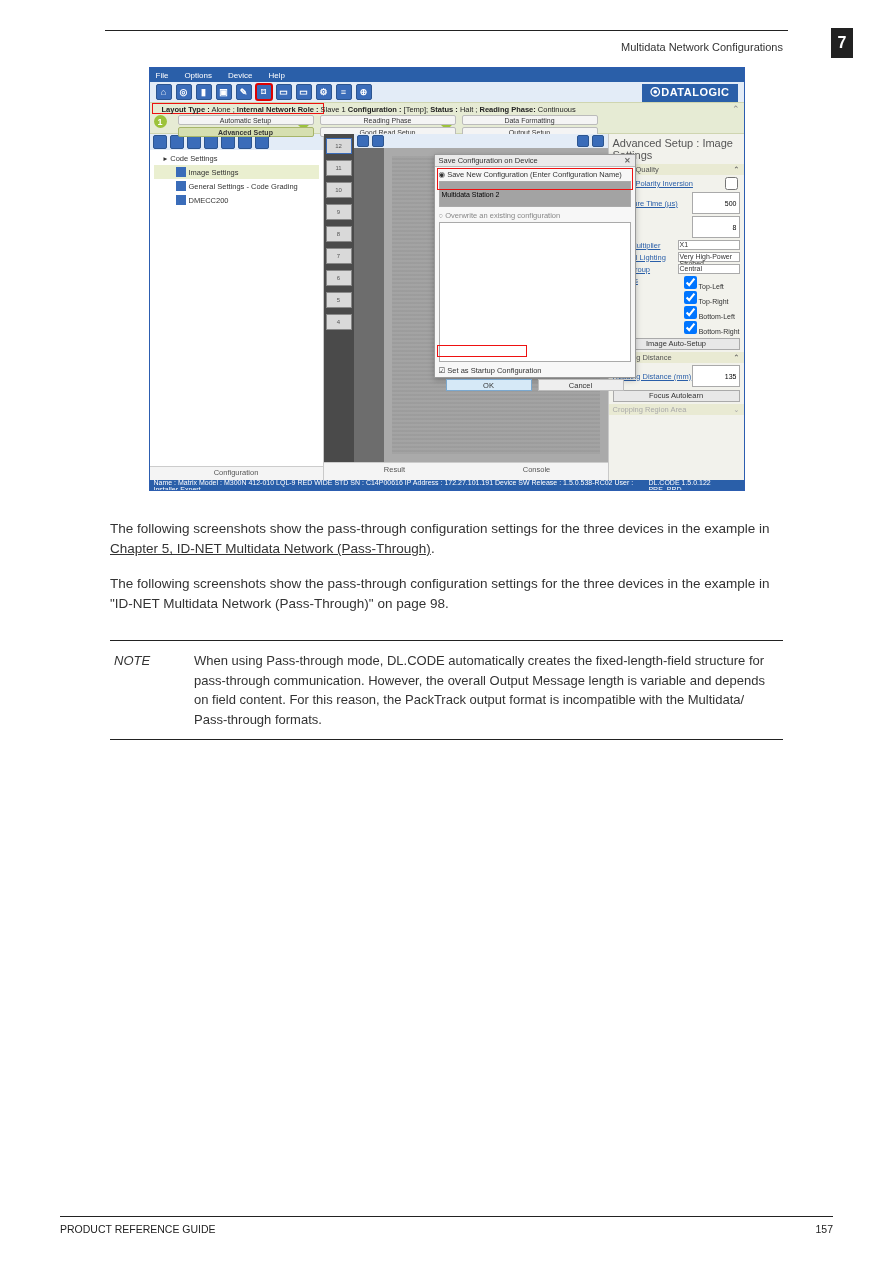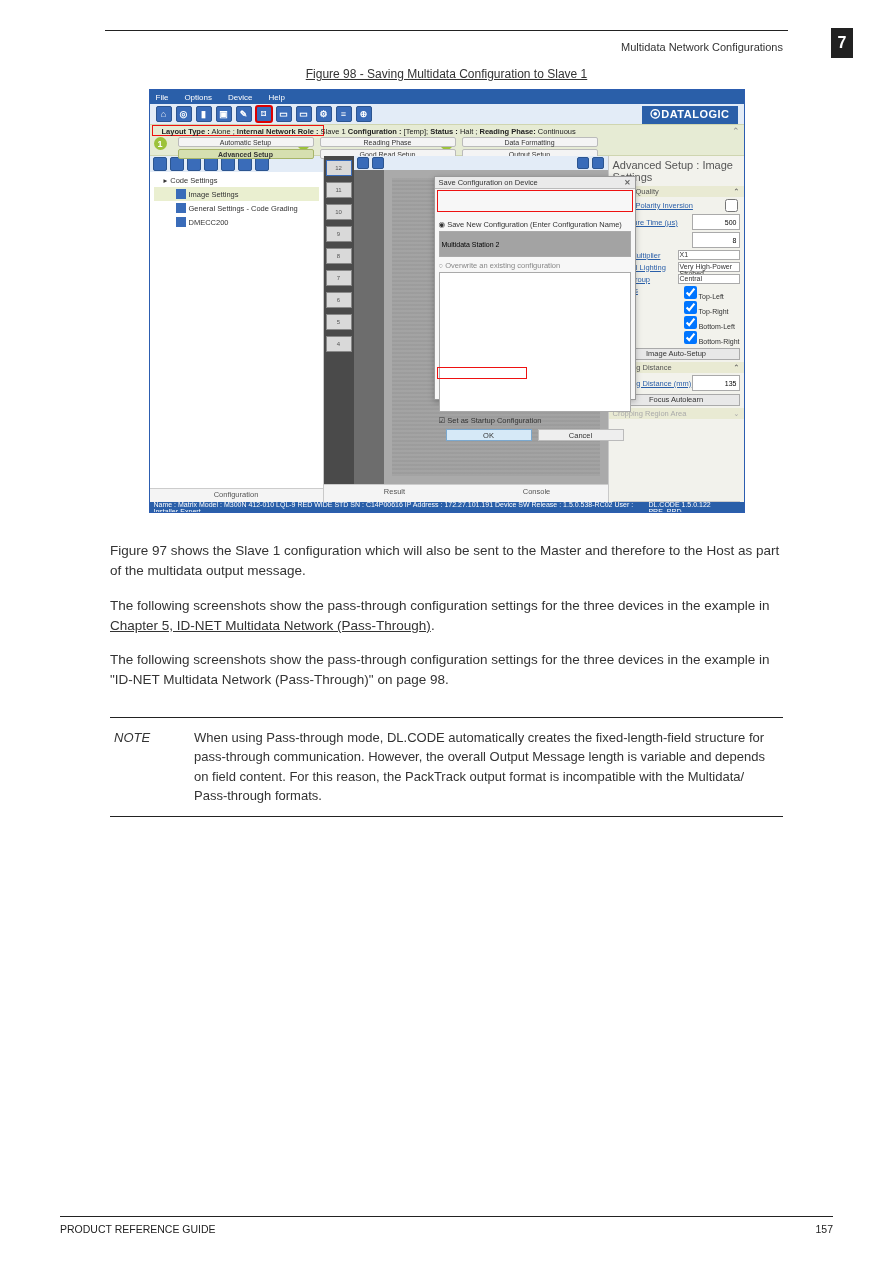--- a/index.html
+++ b/index.html
@@ -212,21 +212,21 @@
     border: 1px solid #999;
     box-shadow: 0 2px 6px rgba(0,0,0,.25);
     font-size: 7.5px;
   }
   .dlgtitle {
     height: 12px; background: #eaeaea; border-bottom: 1px solid #bbb;
     padding: 1px 4px; font-size: 7.5px; color: #333;
     display: flex; align-items: center; justify-content: space-between;
   }
   .dlgtitle .x { font-weight: bold; color: #666; }
-  .dlgbody { padding: 3px 4px; margin-top: 28px; }
+  .dlgbody { padding: 3px 4px; }
   .dlgrow { margin-bottom: 2px; }
   .dlginput {
     width: 100%; height: 26px;
     background: #a3a3a3; border: 1px solid #aaa;
     font-size: 7px; padding-left: 2px;
   }
   .listbox {
     width: 100%;
     height: 140px;
     background: #fff;
@@ -248,21 +248,21 @@
   }
   .midfoot div { flex: 1; text-align: center; font-size: 7.5px; color: #555; padding-top: 2px; }
   
   .rp-title {
     font-size: 11px; color: #555; padding: 1px 0;
     display: flex; justify-content: space-between;
   }
   .rp-head { background: #e9ead3; margin: 2px -4px; padding: 1px 4px; font-size: 7.5px; color: #555; }
   .rp-row { display: flex; justify-content: space-between; margin: 2px 0; align-items: center; }
   .rp-row .lbl { color: #2a5fa9; text-decoration: underline; }
-  .rp-input { width: 48px; height: 16px; background: #fff; border: 1px solid #aaa; text-align: right; font-size: 7px; padding-right: 2px; }
+  .rp-input { width: 48px; height: 22px; background: #fff; border: 1px solid #aaa; text-align: right; font-size: 7px; padding-right: 2px; }
   .rp-select { width: 62px; height: 10px; background: #fff; border: 1px solid #aaa; font-size: 7px; padding-left: 1px; }
   .rp-check { margin-right: 2px; }
   .rp-btn { width: 100%; height: 12px; background: #e8e8e8; border: 1px solid #aaa; font-size: 7.5px; text-align: center; margin-top: 3px; }
   .checks { display: flex; flex-direction: column; gap: 1px; }
   .checks label { font-size: 7px; }
   .statusbar {
     height: 12px;
     background: #2a5fa9;
     color: #fff;
     font-size: 7px;
@@ -316,21 +316,20 @@
   }
 </style>
 </head>
 <body>
 
 <div class="page">
   <div class="chapnum">7</div>
   <div class="top-rule"></div>
   <div class="header-line">Multidata Network Configurations</div>
 
-  <div class="fig-caption-top">Figure 98 - Saving Multidata Configuration to Slave 1</div>
 
   <div class="screenshot">
     <div class="menubar">
       <span>File</span>
       <span>Options</span>
       <span>Device</span>
       <span>Help</span>
     </div>
     <div class="toolbar">
       <div class="tb-icon">⌂</div>
@@ -512,21 +511,20 @@
         </div>
       </div>
     </div>
     <div class="statusbar">
       <span>Name : Matrix   Model : M300N 412-010 LQL-9 RED WIDE STD   SN : C14P00616   IP Address :  172.27.101.191   Device SW Release : 1.5.0.538-RC02   User : Installer-Expert</span>
       <span>DL.CODE 1.5.0.122 PRE_PRD</span>
     </div>
   </div>
 
   <div class="body-text">
-    <p>Figure 97 shows the Slave 1 configuration which will also be sent to the Master and therefore to the Host as part of the multidata output message.</p>
     <p>
       <span>The following screenshots show the pass-through configuration settings for the three devices in the example in </span><span class="u">Chapter 5, ID-NET Multidata Network (Pass-Through)</span><span>.</span>
     </p>
     <p>The following screenshots show the pass-through configuration settings for the three devices in the example in "ID-NET Multidata Network (Pass-Through)" on page 98.</p>
 
     <div class="note">
       <div class="nlabel">NOTE</div>
       <div class="ntext">When using Pass-through mode, DL.CODE automatically creates the fixed-length-field structure for pass-through communication. However, the overall Output Message length is variable and depends on field content. For this reason, the PackTrack output format is incompatible with the Multidata/ Pass-through formats.</div>
     </div>
   </div>

